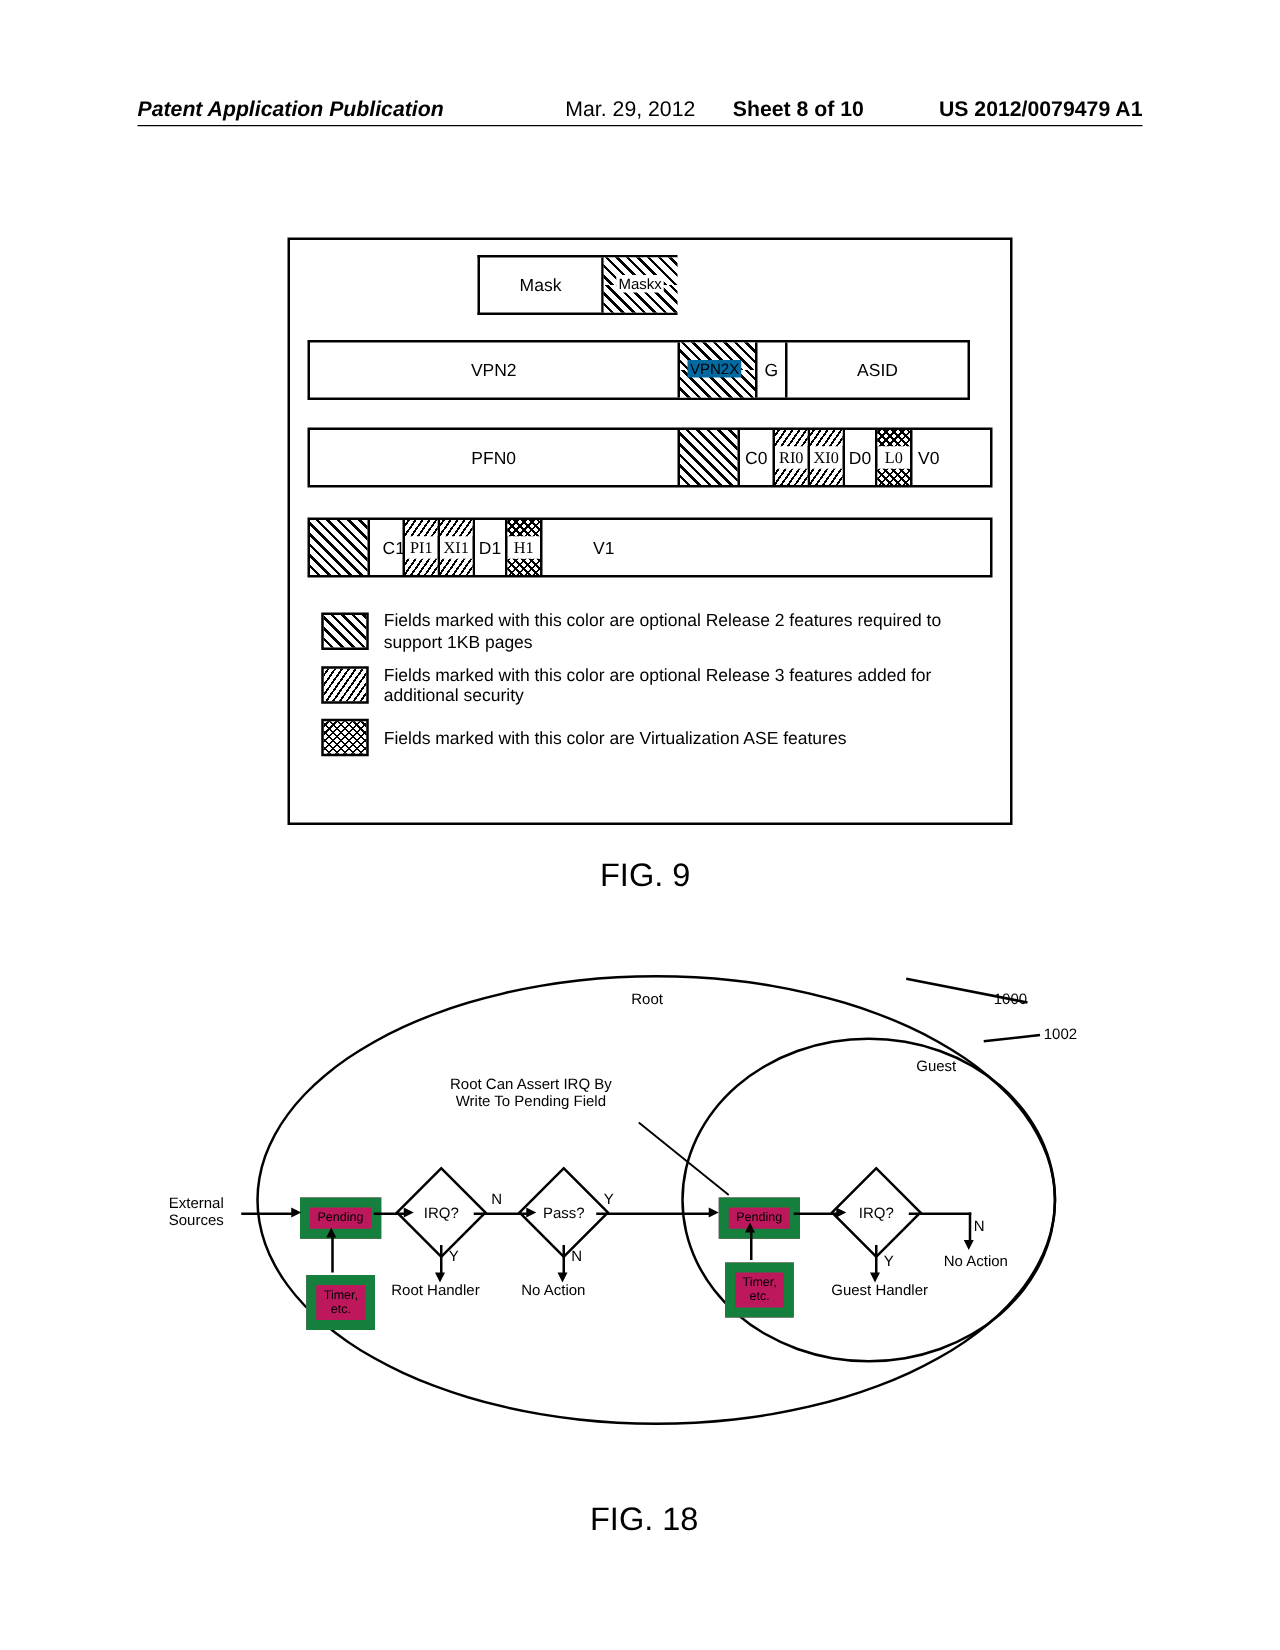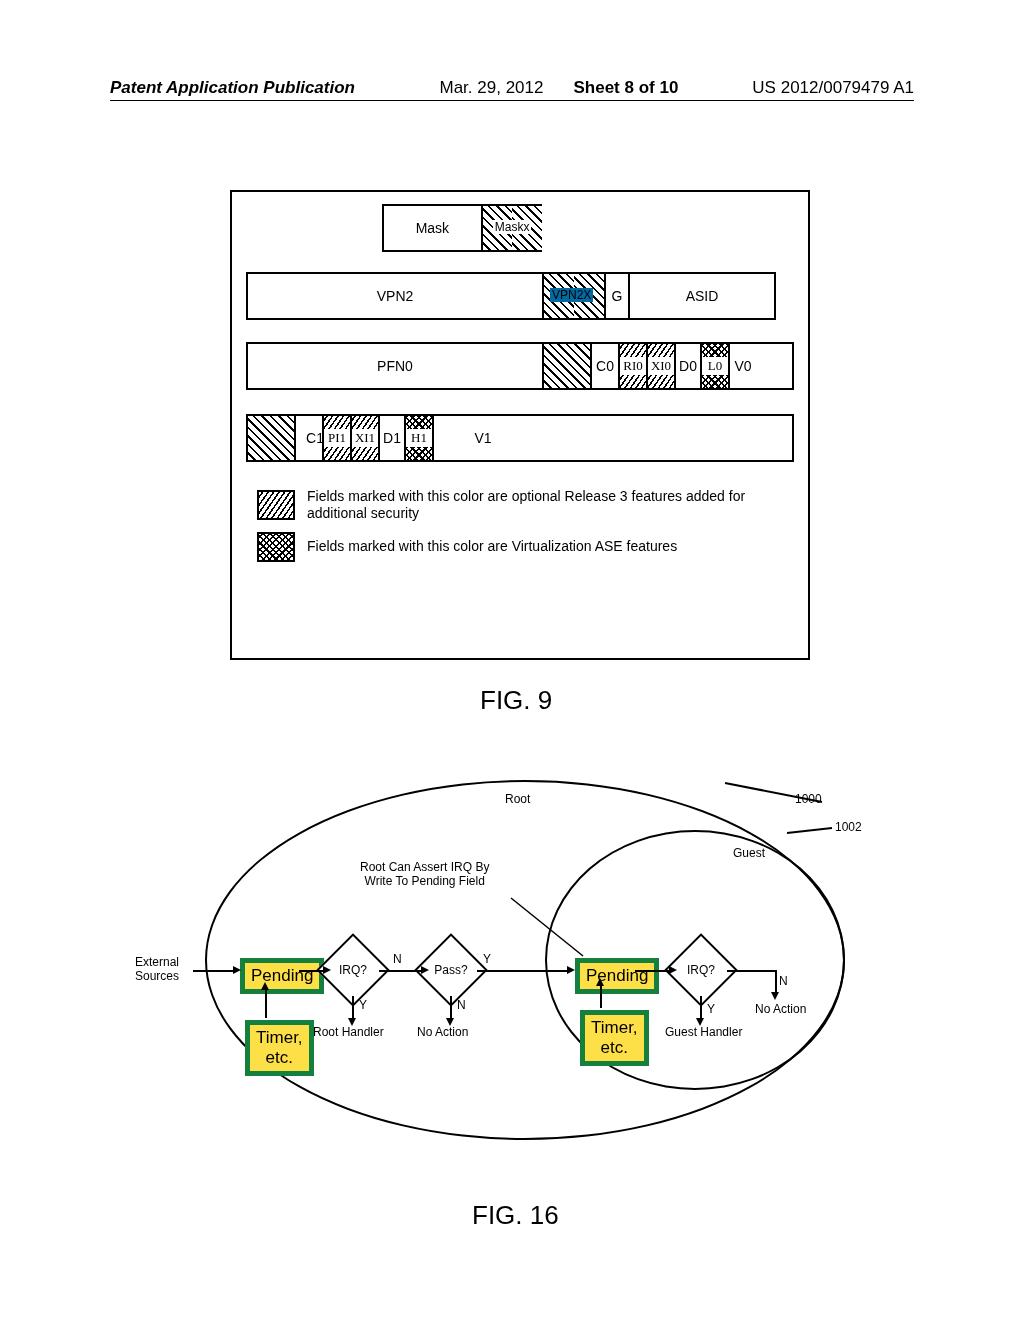--- a/index.html
+++ b/index.html
@@ -1,52 +1,52 @@
 <!DOCTYPE html>
 <html><head>
 <meta charset="utf-8">
 <style>
   * { box-sizing: border-box; margin: 0; padding: 0; }
   body { font-family: Arial, sans-serif; width: 1024px; height: 1320px; background: white; position: relative; color: #000; }
   .header { position: absolute; top: 78px; left: 110px; right: 110px; display: flex; font-size: 17px; font-style: italic; border-bottom: 1.5px solid #000; padding-bottom: 2px; align-items: baseline; }
   .header .left { flex: 1; font-weight: bold; }
   .header .mid { flex: 0 0 auto; margin-right: 30px; font-style: normal; }
   .header .sheet { flex: 0 0 auto; margin-right: 60px; font-style: normal; font-weight: bold; }
-  .header .right { flex: 0 0 auto; font-weight: normal; font-style: normal; margin-left: 14px; }
+  .header .right { flex: 0 0 auto; font-weight: bold; font-style: normal; }
 
   .fig9-box { position: absolute; left: 230px; top: 190px; width: 580px; height: 470px; border: 2px solid #000; }
 
   .row { position: absolute; border: 2px solid #000; display: flex; align-items: stretch; height: 48px; }
   .cell { border-right: 2px solid #000; display: flex; align-items: center; justify-content: center; font-size: 14px; }
   .cell:last-child { border-right: none; }
 
   
   .hatch-diag { background: repeating-linear-gradient(45deg, #fff 0 4px, #000 4px 6px); }
   .hatch-back { background: repeating-linear-gradient(-55deg, #fff 0 3px, #000 3px 4.5px); }
   .hatch-cross { background: repeating-linear-gradient(45deg, transparent 0 3px, #000 3px 4.5px), repeating-linear-gradient(-45deg, #fff 0 3px, #000 3px 4.5px); }
 
-  .half-cell { display: flex; flex-direction: row; width: 60px; border-right: 2px solid #000; }
+  .half-cell { display: flex; flex-direction: column; width: 60px; border-right: 2px solid #000; }
   .half-cell:last-child { border-right: none; }
   .half-cell .top, .half-cell .bot { flex: 1; display: flex; align-items: center; justify-content: center; font-size: 12px; }
 
   .flag-cell { display: flex; flex-direction: column; width: 28px; border-right: 2px solid #000; }
   .flag-cell:last-child { border-right: none; }
   .flag-cell .top, .flag-cell .bot { flex: 1; }
   .flag-cell .mid { height: 18px; display: flex; align-items: center; justify-content: center; font-size: 13px; font-family: Liberation Serif, serif; }
 
   .legend { position: absolute; left: 25px; right: 25px; }
   .legend-row { display: flex; align-items: center; margin-bottom: 10px; }
   .legend-swatch { width: 38px; height: 30px; border: 2px solid #000; margin-right: 12px; flex-shrink: 0; }
   .legend-text { font-size: 14px; line-height: 1.2; }
 
   .fig-label { position: absolute; font-size: 26px; font-family: Arial, sans-serif; }
 
   .fig10 { position: absolute; left: 135px; top: 780px; width: 720px; height: 400px; }
   .ellipse { position: absolute; border: 2px solid #000; border-radius: 50%; }
-  .box-node { position: absolute; border: 5px solid #15803d; font-size: 17px; display: flex; align-items: center; justify-content: center; background: #fde047; padding: 3px 6px; }
+  .box-node { position: absolute; border: 8px solid #15803d; font-size: 10px; display: flex; align-items: center; justify-content: center; background: #be185d; padding: 3px 6px; }
   .diamond { position: absolute; width: 52px; height: 52px; }
   .diamond .inner { width: 100%; height: 100%; border: 2px solid #000; transform: rotate(45deg); background: white; }
   .diamond .label { position: absolute; left: 50%; top: 50%; transform: translate(-50%,-50%); font-size: 12px; white-space: nowrap; }
   .text { position: absolute; font-size: 12px; }
   .small-text { position: absolute; font-size: 12px; }
   .arrow-line { position: absolute; background: #000; }
   .arrowhead { position: absolute; width: 0; height: 0; }
   .arrowhead.right { border-left: 8px solid #000; border-top: 4px solid transparent; border-bottom: 4px solid transparent; }
   .arrowhead.down { border-top: 8px solid #000; border-left: 4px solid transparent; border-right: 4px solid transparent; }
   .arrowhead.up { border-bottom: 8px solid #000; border-left: 4px solid transparent; border-right: 4px solid transparent; }
@@ -123,20 +123,24 @@
     <div class="flag-cell">
       <div class="top hatch-cross"></div>
       <div class="mid">H1</div>
       <div class="bot hatch-cross"></div>
     </div>
     <div class="cell" style="width:26px;margin-left:36px;">V1</div>
   </div>
 
   <div class="legend" style="top:296px;">
     <div class="legend-row">
+      <div class="legend-swatch hatch-diag"></div>
+      <div class="legend-text">Fields marked with this color are optional Release 2 features required to support 1KB pages</div>
+    </div>
+    <div class="legend-row">
       <div class="legend-swatch hatch-back"></div>
       <div class="legend-text">Fields marked with this color are optional Release 3 features added for additional security</div>
     </div>
     <div class="legend-row">
       <div class="legend-swatch hatch-cross"></div>
       <div class="legend-text">Fields marked with this color are Virtualization ASE features</div>
     </div>
   </div>
 
 </div>
@@ -231,13 +235,13 @@
   <div class="arrowhead down" style="left:561px; top:238px;"></div>
   <div class="small-text" style="left:572px; top:222px;">Y</div>
 
   <div class="arrow-line" style="left:592px; top:190px; width:50px; height:2px;"></div>
   <div class="arrow-line" style="left:640px; top:190px; width:2px; height:24px;"></div>
   <div class="arrowhead down" style="left:636px; top:212px;"></div>
   <div class="small-text" style="left:644px; top:194px;">N</div>
 
 </div>
 
-<div class="fig-label" style="left:472px; top:1200px;">FIG. 16</div>
+<div class="fig-label" style="left:472px; top:1200px;">FIG. 18</div>
 
 </body></html>

